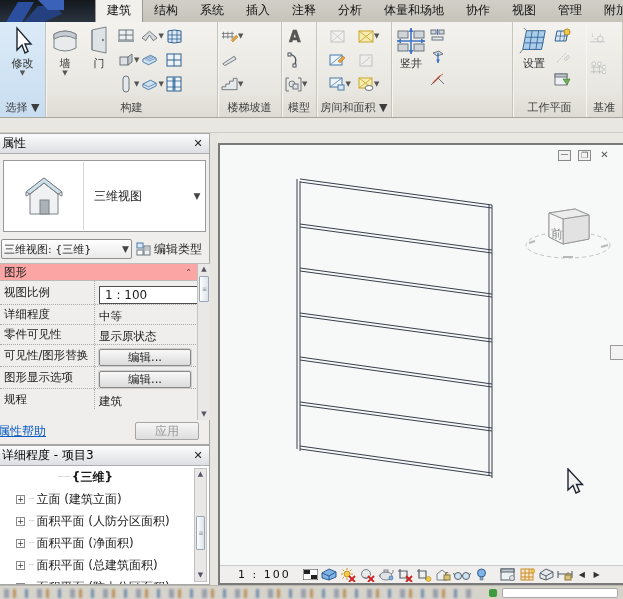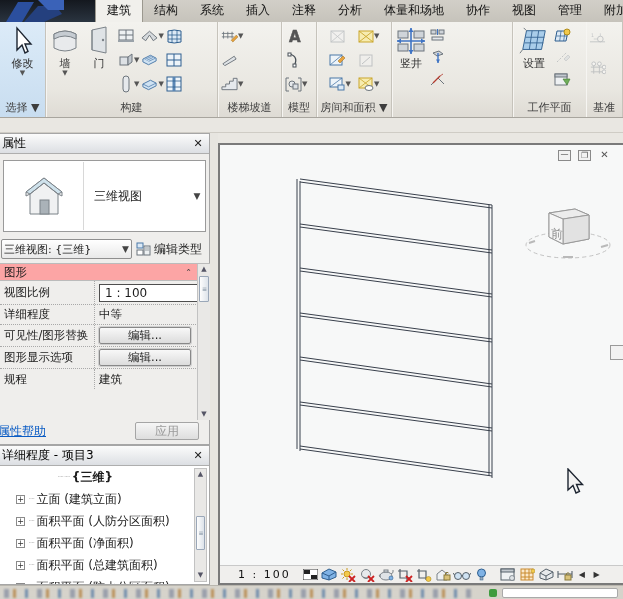--- a/index.html
+++ b/index.html
@@ -35,21 +35,21 @@
 #props{top:133px;height:312px}
 #typesel{position:absolute;left:3px;top:26px;width:203px;height:72px;background:#fff;border:1px solid #9a9a9a;display:flex;align-items:center}
 #typesel .thumb{width:80px;height:68px;border-right:1px solid #d8d8d8;display:flex;align-items:center;justify-content:center}
 #typesel .tname{flex:1;padding-left:10px;font-size:12px}
 #typesel .ddv{width:16px;text-align:center;color:#444;font-size:9px}
 #instrow{position:absolute;left:0;top:104px;width:210px;height:22px;display:flex;align-items:center}
 #instcombo{width:131px;height:20px;margin-left:1px;background:linear-gradient(#fff,#e9e9e9);border:1px solid #8f8f8f;border-radius:2px;display:flex;align-items:center;font-size:11px;padding:0 2px}
 #instcombo .tx{flex:1;white-space:nowrap;overflow:hidden}
 #edittype{flex:1;height:20px;margin:12px 2px;display:flex;align-items:center;font-size:12px;gap:3px;padding-left:2px}
 #grid{position:absolute;left:0;top:129px;width:210px;height:157px;background:#efeeec;border-top:1px solid #bbb}
-.grow{display:flex;height:20px;border-bottom:1px dotted #a9a9a9;align-items:center}
+.grow{display:flex;height:20px;border-bottom:1px dotted #a9a9a9;align-items:flex-end}
 .grow .gl{width:95px;padding-left:4px;font-size:11.5px;white-space:nowrap;overflow:hidden;border-right:1px dotted #a9a9a9;align-self:stretch;display:flex;align-items:center}
 .grow .gv{flex:1;padding-left:4px;font-size:11.5px;white-space:nowrap;display:flex;align-items:center}
 .ghead{height:17px;background:#fca5a5;border-bottom:1px solid #bbb;display:flex;align-items:center;padding:0 4px;font-size:11.5px}
 .ghead .tx{flex:1}
 .gdis{color:#8a8a8a}
 .valbox{width:100px;height:18px;border:1px solid #4e4e4e;background:#fff;display:flex;align-items:center;padding-left:5px;font-size:12px;position:relative}
 .spin{position:absolute;right:-14px;top:-2px;width:11px;height:24px;border:1px solid #9ab;background:linear-gradient(#fdfdfd,#dfe5ec);display:flex;align-items:center;justify-content:center;font-size:7px;color:#678;letter-spacing:-1px}
 .editbtn{width:92px;height:17px;background:linear-gradient(#f8f8f8,#dcdcdc);border:1px solid #888;border-radius:2px;font-size:11.5px;text-align:center;line-height:15px;box-shadow:0 0 0 1px #cfcfcf}
 .vscroll{position:absolute;right:0;top:0;width:13px;bottom:0;background:#e9e8e6;border-left:1px solid #c2c2c2;font-size:7px;color:#556;text-align:center}
 .vsa{height:11px;line-height:11px}
@@ -535,20 +535,24 @@
       <span class="gv">
         <span class="valbox">
             <span>1 : 100</span>
             <span class="spin">≡</span>
           </span>
       </span>
     </div>
     <div class="grow">
       <span class="gl">详细程度</span>
       <span class="gv">中等</span>
+    </div>
+    <div class="grow">
+      <span class="gl">零件可见性</span>
+      <span class="gv">显示原状态</span>
     </div>
     <div class="grow" style="height:22px">
       <span class="gl">可见性/图形替换</span>
       <span class="gv">
           <span class="editbtn">编辑...</span>
         </span>
     </div>
     <div class="grow" style="height:22px">
       <span class="gl">图形显示选项</span>
       <span class="gv">

